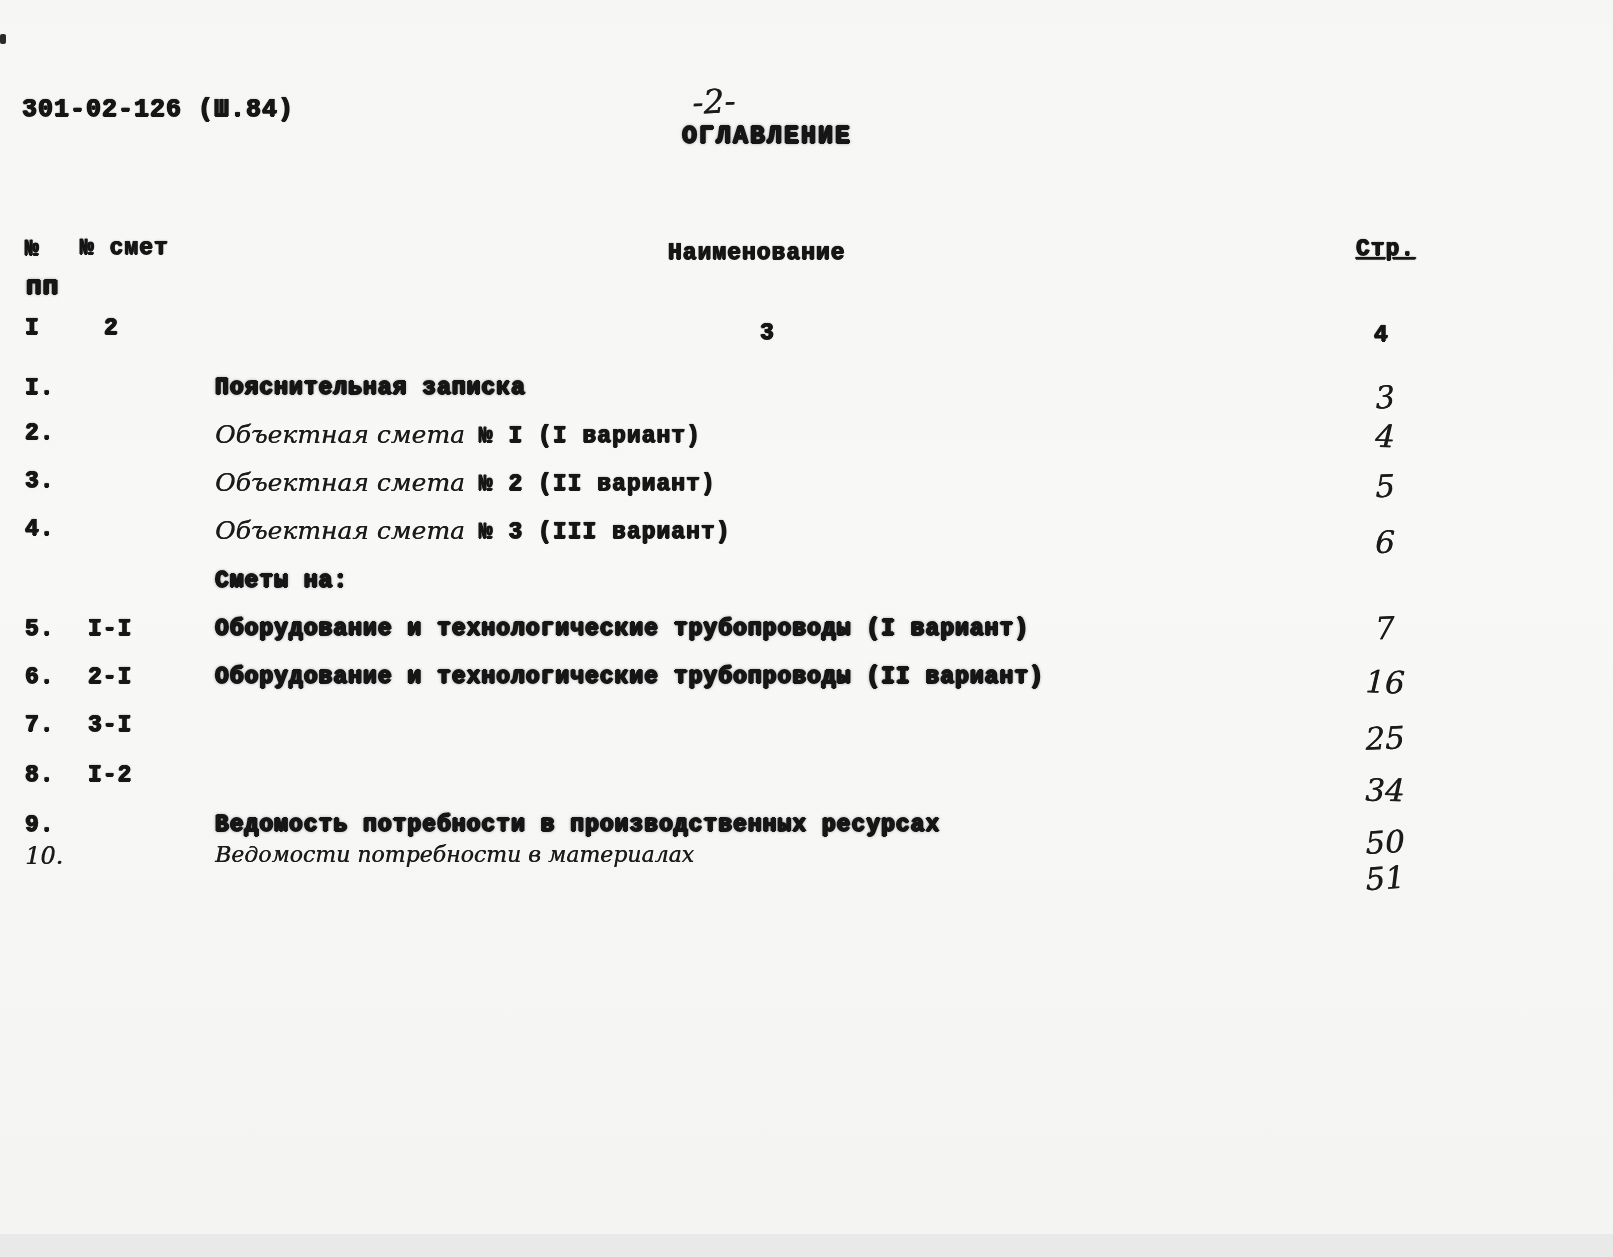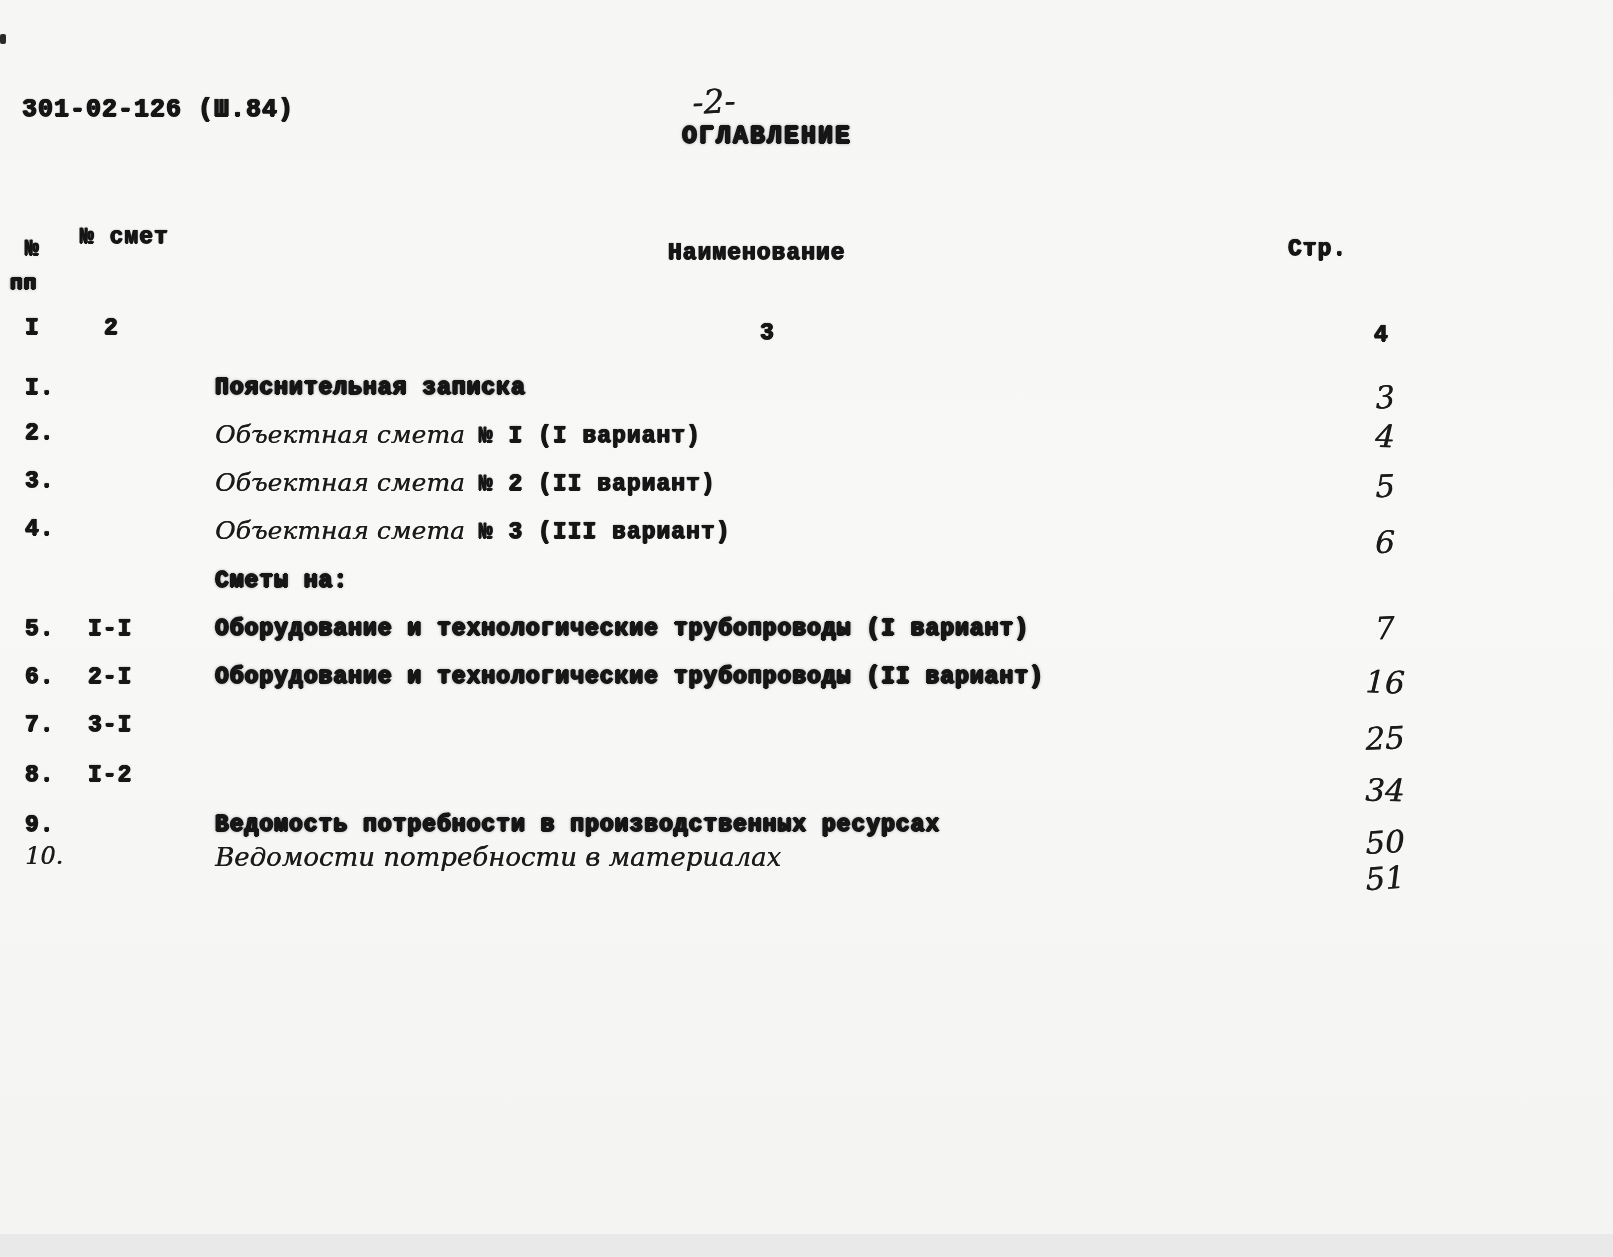--- a/index.html
+++ b/index.html
@@ -46,24 +46,24 @@
   .c-page  { position: absolute; left: 1330px; width: 110px; text-align: center; }
 
   .hand-page { font-size: 31px; display: inline-block; }
   .mixed-name { display: flex; align-items: flex-end; gap: 14px; }
 
   .doc-number { top: 95px; left: 22px; font-size: 25px; }
   .page-num   { top: 82px; left: 692px; font-size: 33px; transform: rotate(-3deg); }
   .doc-title  { top: 122px; left: 682px; font-size: 25px; letter-spacing: 2px; }
 
   .hdr-col1t { top: 236px; left: 25px;  font-size: 23px; }
-  .hdr-col1b { top: 272px; left: 10px;  font-size: 21px; }
-  .hdr-col2  { top: 224px; left: 80px;  font-size: 23px; }
+  .hdr-col1b { top: 272px; left: 26px;  font-size: 26px; }
+  .hdr-col2  { top: 235px; left: 80px;  font-size: 23px; }
   .hdr-col3  { top: 240px; left: 668px; font-size: 23px; }
-  .hdr-col4  { top: 236px; left: 1288px; font-size: 23px; }
+  .hdr-col4  { top: 236px; left: 1356px; font-size: 23px; text-decoration: underline; }
 
   .cn1 { top: 315px; left: 25px;   font-size: 23px; }
   .cn2 { top: 315px; left: 104px;  font-size: 23px; }
   .cn3 { top: 320px; left: 760px;  font-size: 23px; }
   .cn4 { top: 322px; left: 1374px; font-size: 23px; }
 
   .artifact {
     position: absolute; background: #2a2a2a; border-radius: 2px;
   }
 </style>
@@ -153,17 +153,17 @@
   </div>
 
   <div class="row" style="top:812px;">
     <span class="c-num typed">9.</span>
     <span class="c-name typed heavy">Ведомость потребности в производственных ресурсах</span>
     <span class="c-page hand hand-page" style="transform:rotate(-3deg); top:12px;">50</span>
   </div>
 
   <div class="row" style="top:842px;">
     <span class="c-num hand" style="font-size:24px;">10.</span>
-    <span class="c-name hand" style="font-size:26px;">Ведомости потребности в материалах</span>
+    <span class="c-name hand" style="font-size:22px;">Ведомости потребности в материалах</span>
     <span class="c-page hand hand-page" style="transform:rotate(-4deg); top:18px;">51</span>
   </div>
 
 </div>
 
 </body></html>

